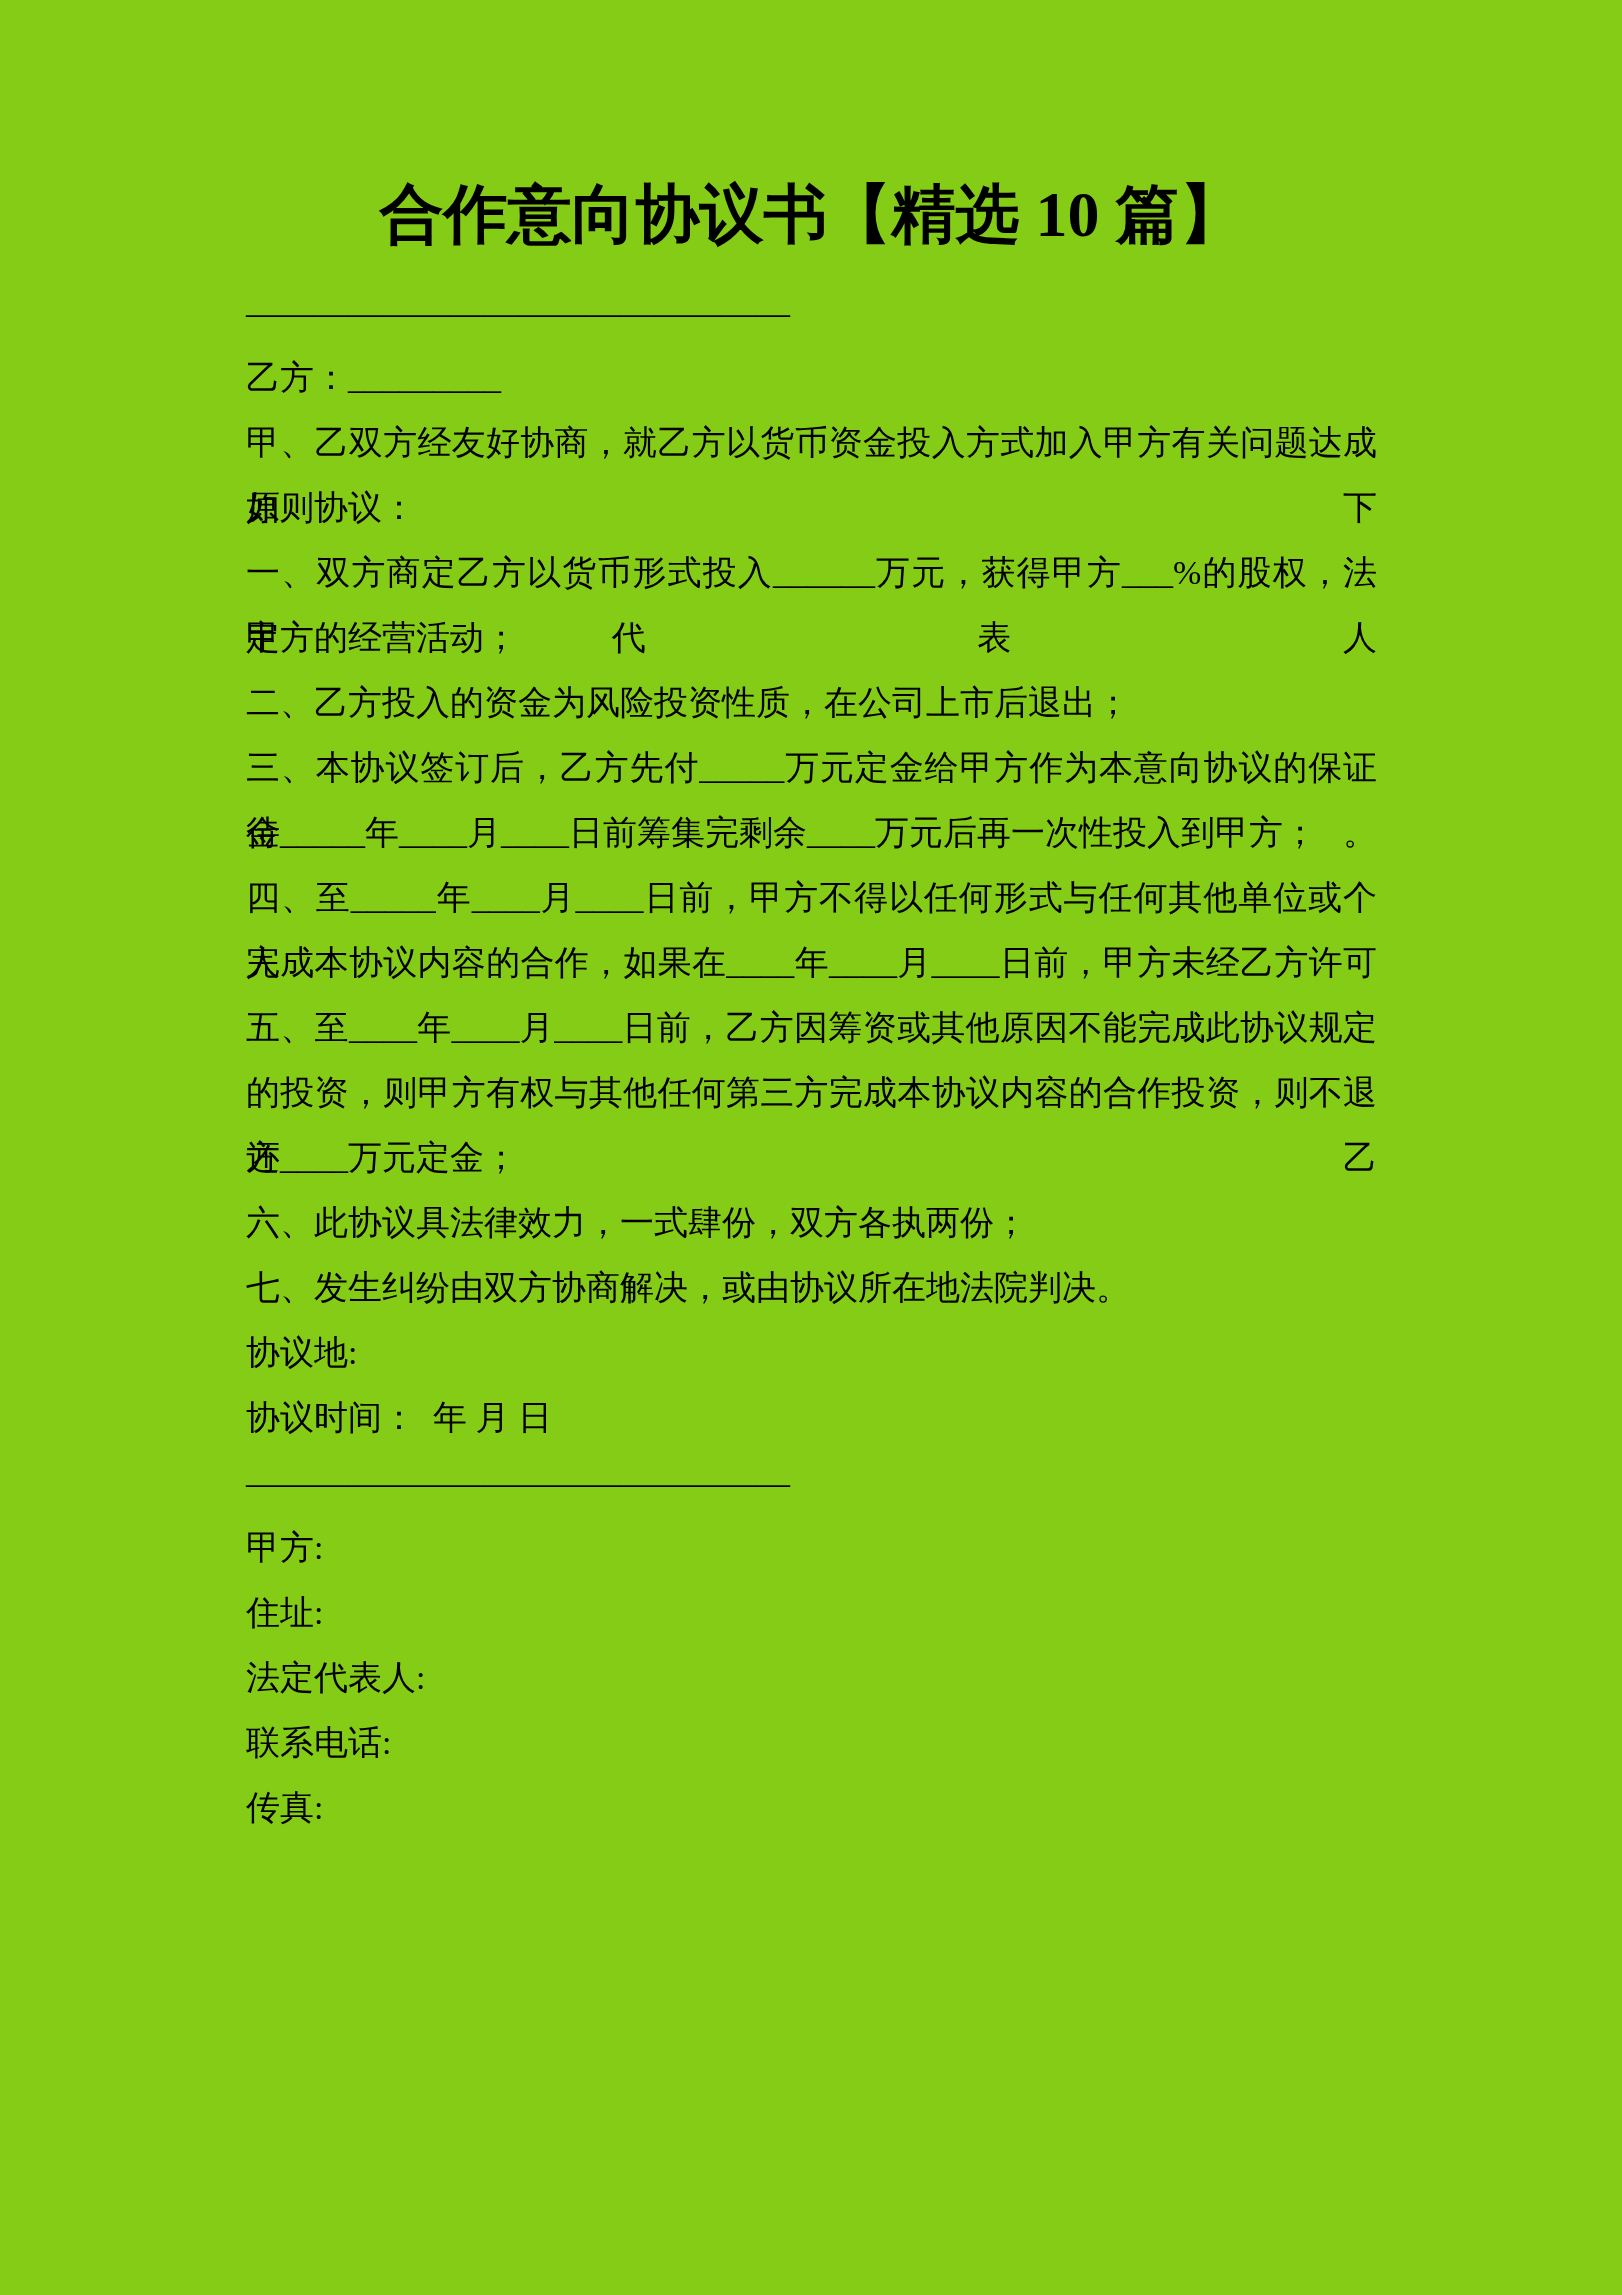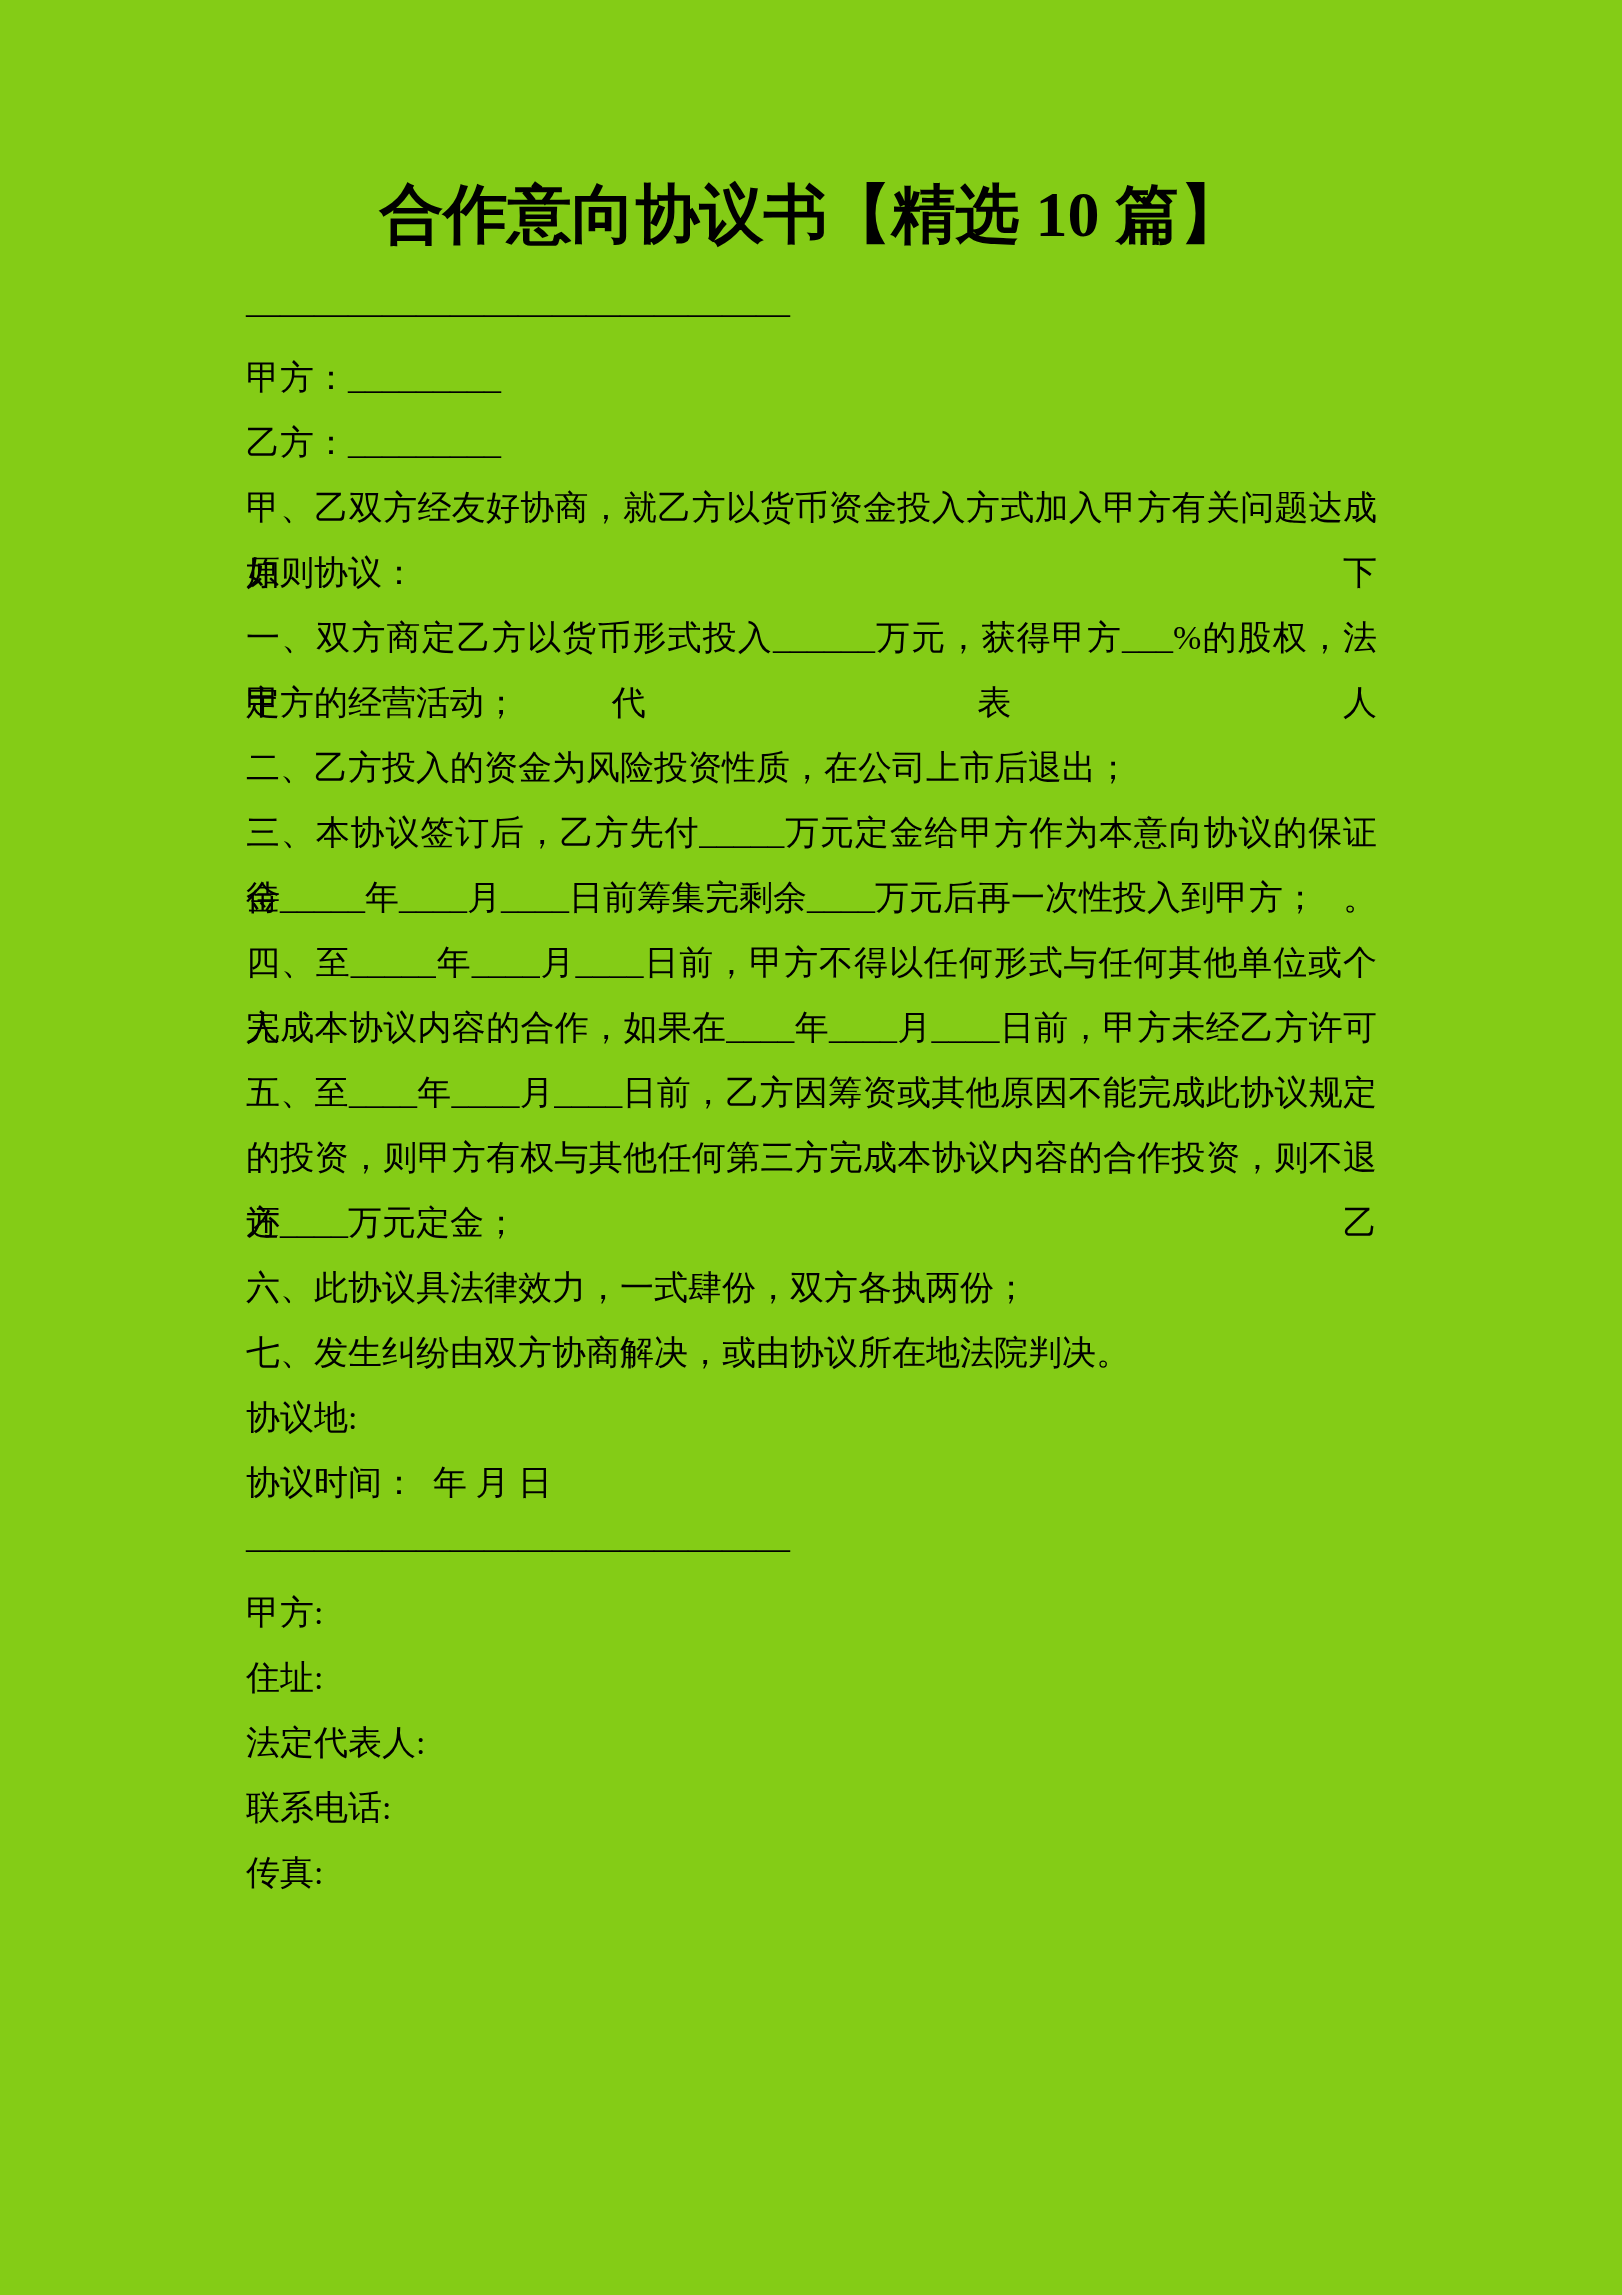--- a/index.html
+++ b/index.html
@@ -55,21 +55,20 @@
 </style>
 </head>
 <body>
 
 <div class="page">
 
   <div class="doc-title">合作意向协议书【精选 10 篇】</div>
 
   <div class="body-block">
     <div class="line dash-line">————————————————</div>
-    <div class="line">甲方：_________</div>
     <div class="line">乙方：_________</div>
     <div class="line full">甲、乙双方经友好协商，就乙方以货币资金投入方式加入甲方有关问题达成如下</div>
     <div class="line">原则协议：</div>
     <div class="line full">一、双方商定乙方以货币形式投入______万元，获得甲方___%的股权，法定代表人</div>
     <div class="line">甲方的经营活动；</div>
     <div class="line">二、乙方投入的资金为风险投资性质，在公司上市后退出；</div>
     <div class="line full">三、本协议签订后，乙方先付_____万元定金给甲方作为本意向协议的保证金。</div>
     <div class="line">待_____年____月____日前筹集完剩余____万元后再一次性投入到甲方；</div>
     <div class="line full">四、至_____年____月____日前，甲方不得以任何形式与任何其他单位或个人</div>
     <div class="line full">完成本协议内容的合作，如果在____年____月____日前，甲方未经乙方许可</div>

